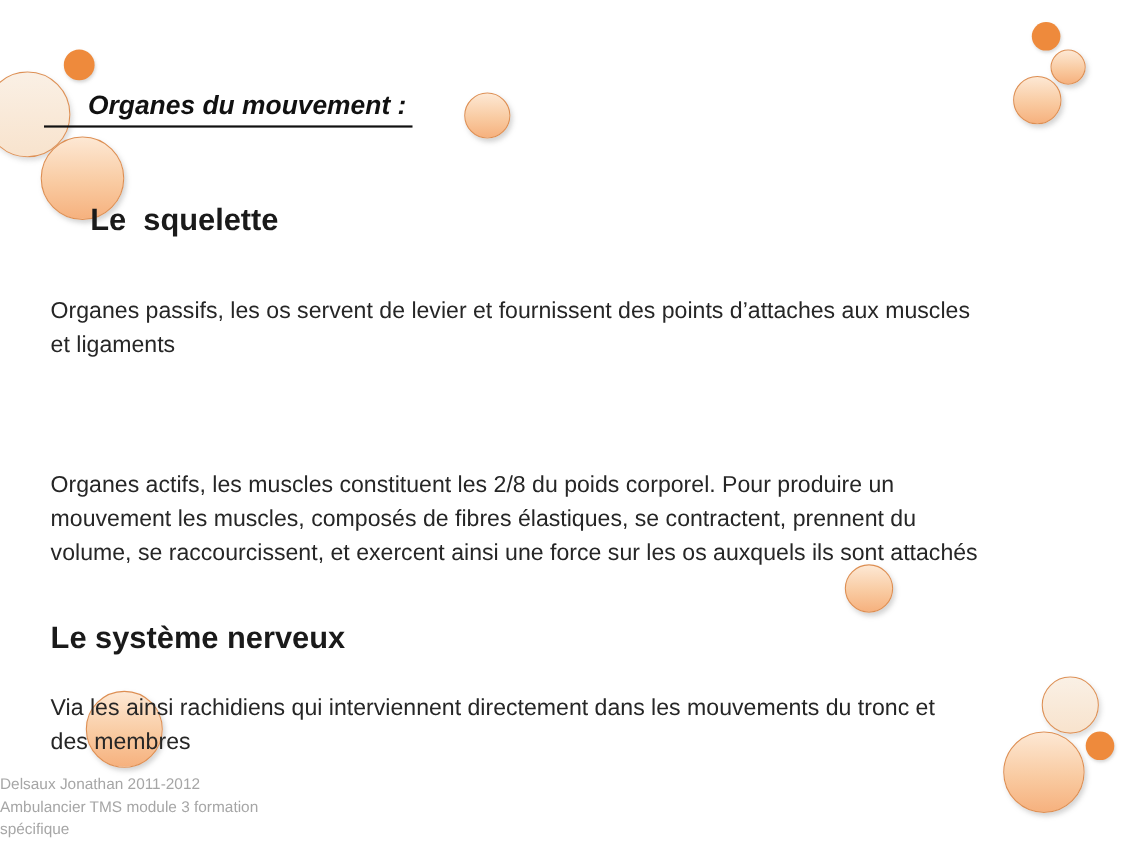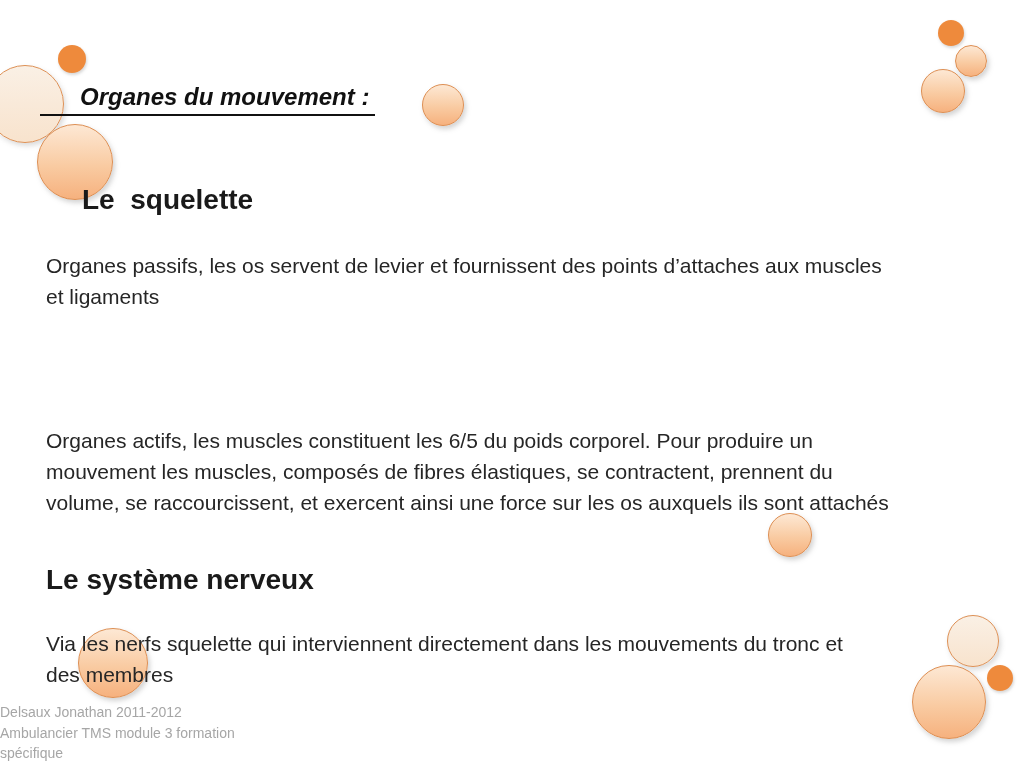--- a/index.html
+++ b/index.html
@@ -65,21 +65,21 @@
   .para {
     position: absolute;
     left: 46px;
     font-size: 21px;
     color: #262626;
     line-height: 31px;
     white-space: pre-line;
     width: 935px;
   }
   .h-squelette { top: 160px; margin-left: 36px; }
-  .p-squelette { top: 229px; }
+  .p-squelette { top: 246px; }
   .h-muscles   { top: 335px; }
   .p-muscles   { top: 404px; }
   .h-nerveux   { top: 540px; }
   .p-nerveux   { top: 607px; }
 
   .footer {
     position: absolute;
     left: 0;
     right: 0;
     top: 702px;
@@ -108,26 +108,26 @@
   <div class="circle c-grad" style="left:912px; top:665px; width:72px; height:72px;"></div>
 
   <div class="textlayer">
 
     <div class="title">Organes du mouvement :</div>
 
     <h2 class="heading h-squelette">Le  squelette</h2>
     <p class="para p-squelette">Organes passifs, les os servent de levier et fournissent des points d’attaches aux muscles
 et ligaments</p>
 
-    <p class="para p-muscles">Organes actifs, les muscles constituent les 6/5 du poids corporel. Pour produire un
+    <p class="para p-muscles">Organes actifs, les muscles constituent les 2/8 du poids corporel. Pour produire un
 mouvement les muscles, composés de fibres élastiques, se contractent, prennent du
 volume, se raccourcissent, et exercent ainsi une force sur les os auxquels ils sont attachés</p>
 
     <h2 class="heading h-nerveux">Le système nerveux</h2>
-    <p class="para p-nerveux">Via les nerfs squelette qui interviennent directement dans les mouvements du tronc et
+    <p class="para p-nerveux">Via les ainsi rachidiens qui interviennent directement dans les mouvements du tronc et
 des membres</p>
 
     <div class="footer">
       <div>Delsaux Jonathan 2011-2012</div>
       <div>Ambulancier TMS module 3 formation</div>
       <div>spécifique</div>
     </div>
 
   </div>
 </div>

